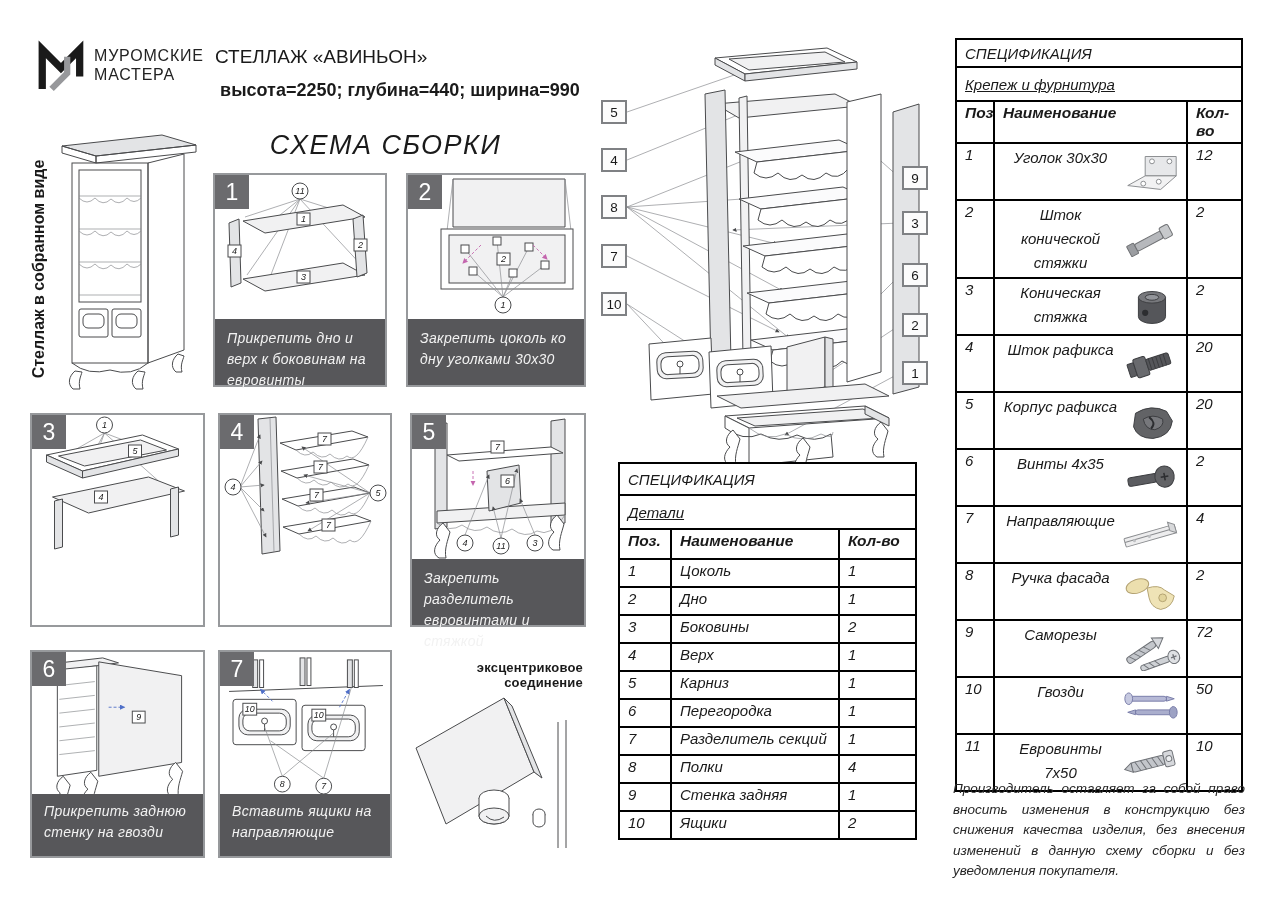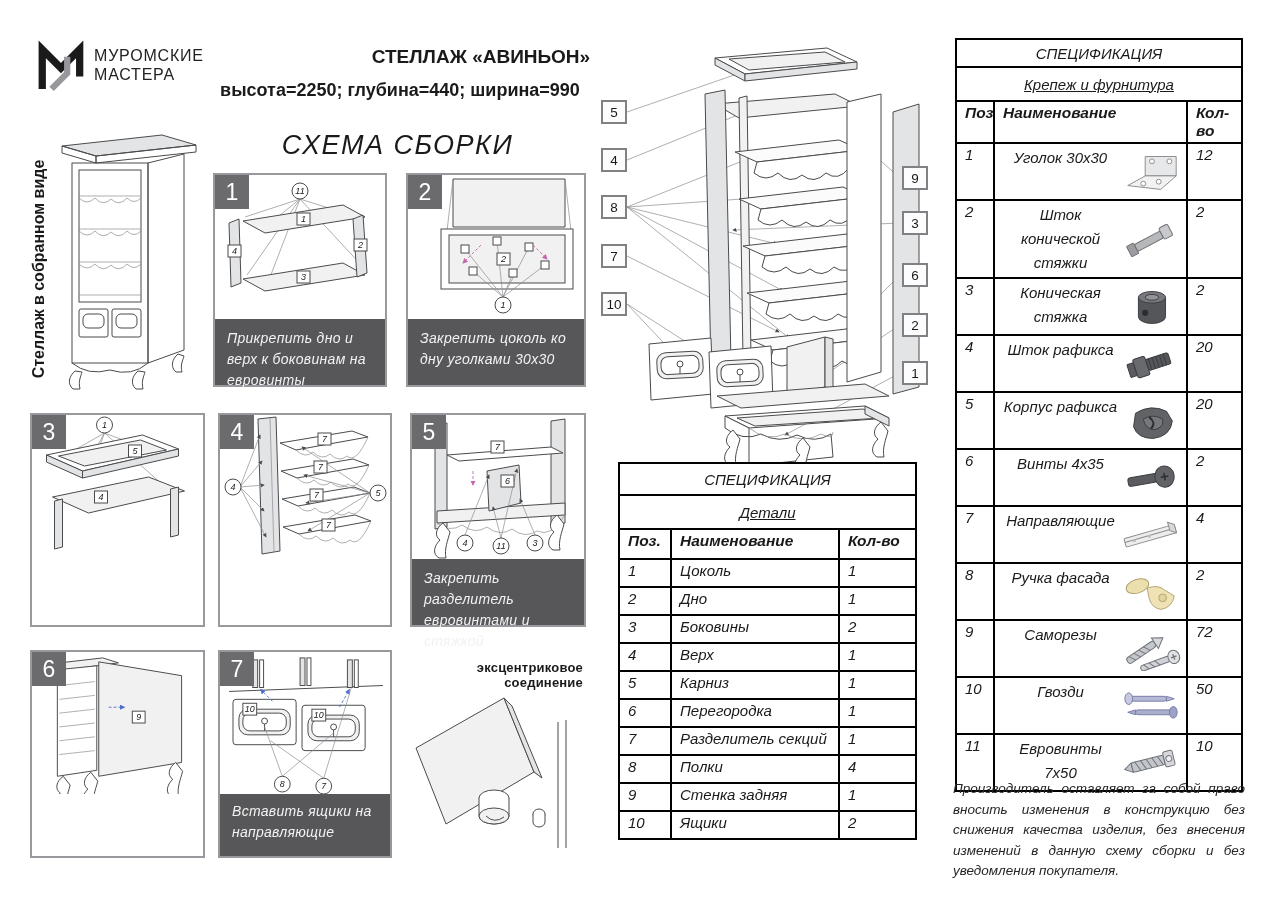--- a/index.html
+++ b/index.html
@@ -6,23 +6,23 @@
   body{
     width:1273px;height:900px;position:relative;overflow:hidden;
     background:#ffffff;color:#1a1a1a;
     font-family:"Liberation Sans",sans-serif;
   }
   .abs{position:absolute;}
   svg{display:block;}
   
   .logo-icon{left:36px;top:40px;width:52px;height:52px;}
   .logo-text{left:94px;top:46px;font-size:16px;line-height:19px;letter-spacing:.8px;color:#232323;}
-  .doc-title{left:215px;top:46px;width:375px;text-align:right;font-weight:bold;font-size:19px;}
+  .doc-title{left:215px;top:46px;width:375px;text-align:left;font-weight:normal;font-size:19px;}
   .doc-dims{left:190px;top:80px;width:420px;text-align:center;font-weight:bold;font-size:18px;}
-  .schema-h{left:225px;top:130px;width:345px;text-align:center;font-style:italic;font-size:27px;letter-spacing:1.5px;}
+  .schema-h{left:213px;top:130px;width:345px;text-align:center;font-style:italic;font-size:27px;letter-spacing:1.5px;}
   
   .vlabel{left:30px;top:400px;width:262px;text-align:center;font-weight:bold;font-size:16px;
           transform:rotate(-90deg);transform-origin:0 0;}
   .shelfpic{left:58px;top:126px;width:146px;height:272px;}
   
   .step{position:absolute;border:2px solid #97999c;background:#fff;box-sizing:border-box;}
   .step .badge{position:absolute;top:0;left:0;width:34px;height:34px;background:#6b6b6e;color:#fff;
                font-size:23px;display:flex;align-items:center;justify-content:center;z-index:2;}
   .step .art{position:absolute;left:0;top:0;right:0;bottom:66px;}
   .step.short .art{bottom:62px;}
@@ -39,21 +39,21 @@
   
   .ecc-label{left:405px;top:660px;width:178px;text-align:right;font-weight:bold;font-size:13px;letter-spacing:.2px;}
   .ecc-pic{left:408px;top:686px;width:172px;height:170px;}
   
   .exploded{left:597px;top:42px;width:348px;height:424px;}
   .callout{position:absolute;width:26px;height:24px;border:2px solid #7f8184;background:#fcfcfc;
            display:flex;align-items:center;justify-content:center;font-size:13.5px;box-sizing:border-box;}
   
   table.spec{border-collapse:collapse;table-layout:fixed;background:#fff;position:absolute;}
   table.spec td{border:2px solid #000;font-style:italic;font-size:15px;padding:2px 8px;vertical-align:top;overflow:hidden;}
-  table.spec td.c{text-align:center;vertical-align:middle;}
+  table.spec td.c{vertical-align:middle;}
   table.spec .sub{ text-decoration:underline;border-radius:9px;}
   table.spec .hd{font-weight:bold;font-size:15.5px;}
   .parts{left:618px;top:462px;width:297px;}
   .parts tr.data{height:28px;}
   .hw{left:955px;top:38px;width:286px;}
   .hw tr.data{height:57px;}
   .hw td.hname{position:relative;}
   .hw .hicon{position:absolute;right:4px;top:50%;transform:translateY(-50%);width:62px;height:44px;}
   .hw .htxt{display:block;padding-right:60px;line-height:24px;text-align:center;}
   
@@ -294,20 +294,21 @@
         <line class="thin" x1="26" y1="104" x2="62" y2="100"></line>
       <polygon class="f1" points="66,10 150,24 150,112 66,126"></polygon>
       <line class="blue" x1="76" y1="56" x2="92" y2="56" marker-end="url(#arwb)"></line>
       <rect class="f0" x="100" y="60" width="13" height="12"></rect>
         <text x="106.5" y="69">9</text>
       <use href="#legU" x="30" y="126"></use>
         <use href="#legU" x="58" y="122"></use>
         <use href="#legU" x="144" y="112"></use>
     </svg>
   </div>
+  <div class="cap">Прикрепить заднюю стенку на гвозди</div>
 </div>
 
 <div class="step short" style="left:218px;top:650px;width:174px;height:208px;">
   <div class="badge">7</div>
   <div class="art sk">
     <svg viewBox="0 0 170 144" width="100%" height="100%" preserveAspectRatio="xMidYMid meet">
       <line x1="8" y1="40" x2="164" y2="34"></line>
       <rect class="f2" x="32" y="8" width="5" height="28"></rect>
         <rect class="f0" x="39" y="8" width="4" height="28"></rect>
       <rect class="f2" x="80" y="6" width="5" height="28"></rect>

